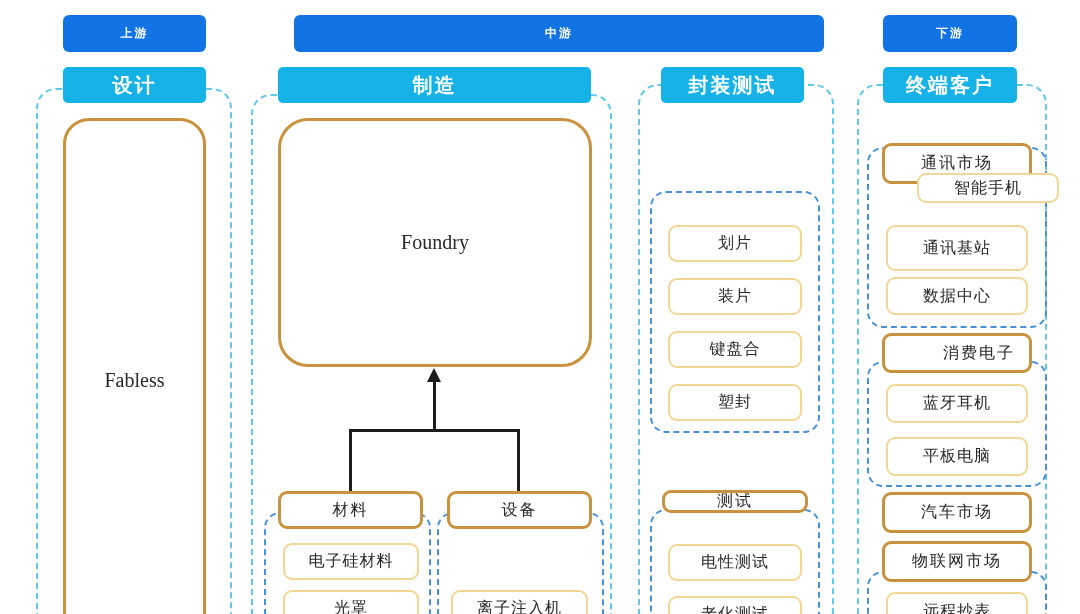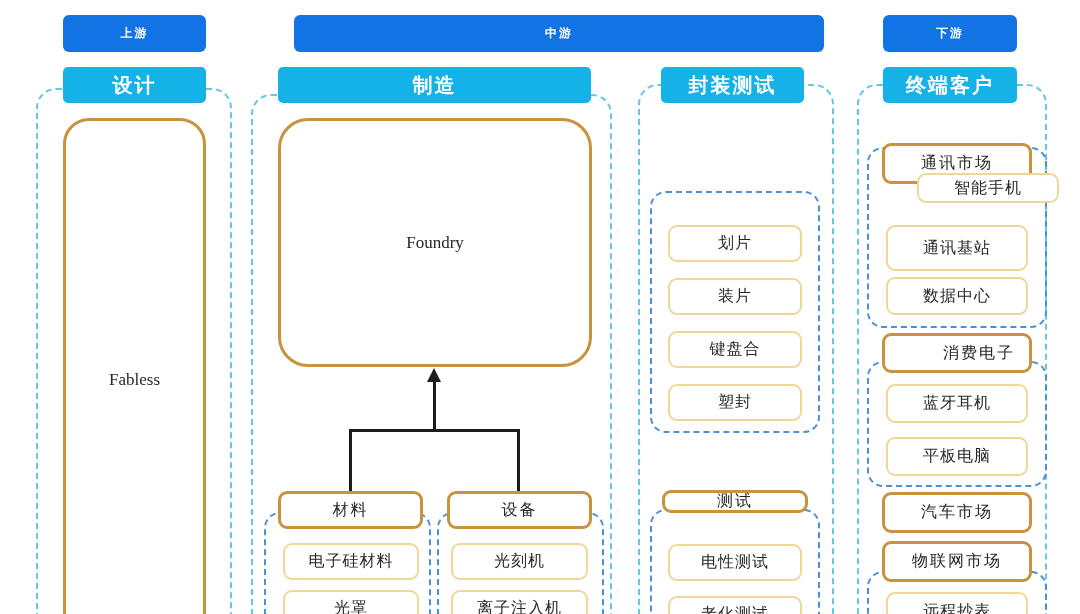--- a/index.html
+++ b/index.html
@@ -40,21 +40,21 @@
     font-size:16px;color:var(--text-dark);letter-spacing:2px;z-index:2;
   }
   .box-light{
     background:#ffffff;border:2.5px solid var(--light-border);border-radius:9px;
     display:flex;align-items:center;justify-content:center;
     font-size:16px;color:var(--text-dark);letter-spacing:1px;z-index:2;
   }
   .box-big{
     background:#ffffff;border:3px solid var(--strong-border);
     display:flex;align-items:center;justify-content:center;
-    font-size:17px;color:var(--text-dark);z-index:2;
+    font-size:20px;color:var(--text-dark);z-index:2;
   }
   .line{background:var(--line-black);z-index:2;}
   .arrow-up{
     width:0;height:0;border-left:7px solid transparent;border-right:7px solid transparent;
     border-bottom:14px solid var(--line-black);z-index:2;
   }
 </style>
 </head>
 <body>
 
@@ -116,23 +116,20 @@
   <div class="abs box-light" style="left:283px;top:543px;width:136px;height:37px;">
     <span>电子硅材料</span>
   </div>
   <div class="abs box-light" style="left:283px;top:590px;width:136px;height:37px;">
     <span>光罩</span>
   </div>
 
   <div class="abs box-strong" style="left:447px;top:491px;width:145px;height:38px;">
     <span>设备</span>
   </div>
-  <div class="abs box-light" style="left:451px;top:543px;width:137px;height:37px;">
-    <span>光刻机</span>
-  </div>
   <div class="abs box-light" style="left:451px;top:590px;width:137px;height:37px;">
     <span>离子注入机</span>
   </div>
 
   <div class="abs box-light" style="left:668px;top:225px;width:134px;height:37px;">
     <span>划片</span>
   </div>
   <div class="abs box-light" style="left:668px;top:278px;width:134px;height:37px;">
     <span>装片</span>
   </div>

